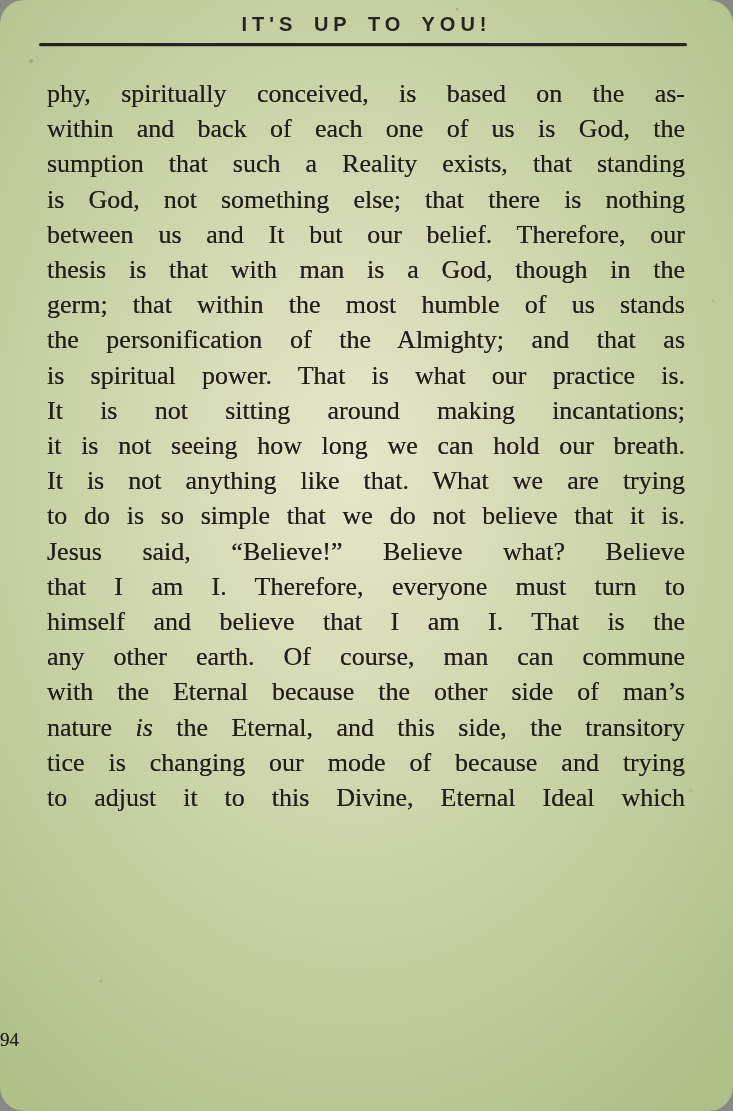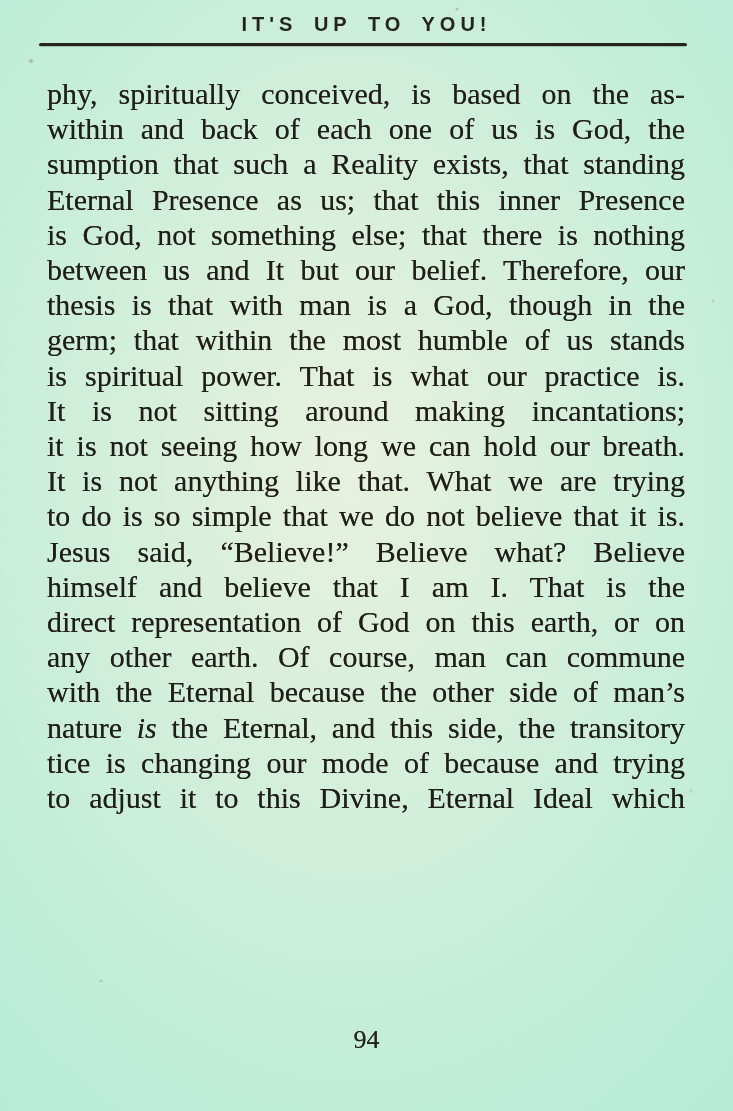--- a/index.html
+++ b/index.html
@@ -9,23 +9,24 @@
   }
   .book-page {
     position: relative;
     width: 733px;
     height: 1111px;
     margin: 0 auto;
     overflow: hidden;
     background:
       radial-gradient(ellipse 130% 120% at 48% 42%,
         #f5f0dd 0%, #f3eed9 55%, #eee6d0 88%, #eade cc 100%);
-    background-color: #5eead4;
+    background-color: #4d7c0f;
     font-family: "Liberation Serif", serif;
     color: #211e19;
+    border-radius: 24px;
   }
   
   .book-page::before {
     content: "";
     position: absolute;
     inset: 0;
     background: radial-gradient(ellipse 135% 125% at 48% 42%,
       rgba(247,242,223,0.9) 0%, rgba(243,238,217,0.6) 55%,
       rgba(236,227,206,0.55) 90%, rgba(231,220,199,0.6) 100%);
     pointer-events: none;
@@ -56,38 +57,37 @@
     z-index: 2;
   }
   .page-body-text {
     position: absolute;
     top: 76px;
     left: 47px;
     width: 638px;
     z-index: 2;
   }
   .body-text-line {
-    font-size: 30px;
+    font-size: 26px;
     line-height: 35.2px;
     text-align: justify;
     text-align-last: justify;
     white-space: normal;
     color: #211e19;
     text-shadow: 0 0 0.4px rgba(33,30,25,0.75);
   }
   .body-text-line em {
     font-style: italic;
   }
   .page-number {
     position: absolute;
     top: 1026px;
     left: 0;
     width: 733px;
-    text-align: center;
-    font-size: 26px;
+    font-size: 19px;
     line-height: 28px;
     color: #24211c;
     text-shadow: 0 0 0.4px rgba(33,30,25,0.7);
     z-index: 2;
   }
   .paper-specks {
     position: absolute;
     top: 0; left: 0;
     width: 2px; height: 2px;
     background: transparent;
@@ -110,33 +110,33 @@
   <div class="running-header">IT'S UP TO YOU!</div>
 
   <div class="header-rule"></div>
 
   <div class="paper-specks"></div>
 
   <div class="page-body-text">
     <div class="body-text-line">phy, spiritually conceived, is based on the as-</div>
     <div class="body-text-line">within and back of each one of us is God, the</div>
     <div class="body-text-line">sumption that such a Reality exists, that standing</div>
-    <div class="body-text-line">Eternal Presence as us; that this inner Presence</div>
     <div class="body-text-line">is God, not something else; that there is nothing</div>
     <div class="body-text-line">between us and It but our belief. Therefore, our</div>
     <div class="body-text-line">thesis is that with man is a God, though in the</div>
     <div class="body-text-line">germ; that within the most humble of us stands</div>
+    <div class="body-text-line">the personification of the Almighty; and that as</div>
     <div class="body-text-line">is spiritual power. That is what our practice is.</div>
     <div class="body-text-line">It is not sitting around making incantations;</div>
     <div class="body-text-line">it is not seeing how long we can hold our breath.</div>
     <div class="body-text-line">It is not anything like that. What we are trying</div>
     <div class="body-text-line">to do is so simple that we do not believe that it is.</div>
     <div class="body-text-line">Jesus said, “Believe!” Believe what? Believe</div>
+    <div class="body-text-line">that I am I. Therefore, everyone must turn to</div>
     <div class="body-text-line">himself and believe that I am I. That is the</div>
-    <div class="body-text-line">direct representation of God on this earth, or on</div>
     <div class="body-text-line">any other earth. Of course, man can commune</div>
     <div class="body-text-line">with the Eternal because the other side of man’s</div>
     <div class="body-text-line">nature <em>is</em> the Eternal, and this side, the transitory</div>
     <div class="body-text-line">tice is changing our mode of because and trying</div>
     <div class="body-text-line">to adjust it to this Divine, Eternal Ideal which</div>
   </div>
 
   <div class="page-number">94</div>
 
 </div>

